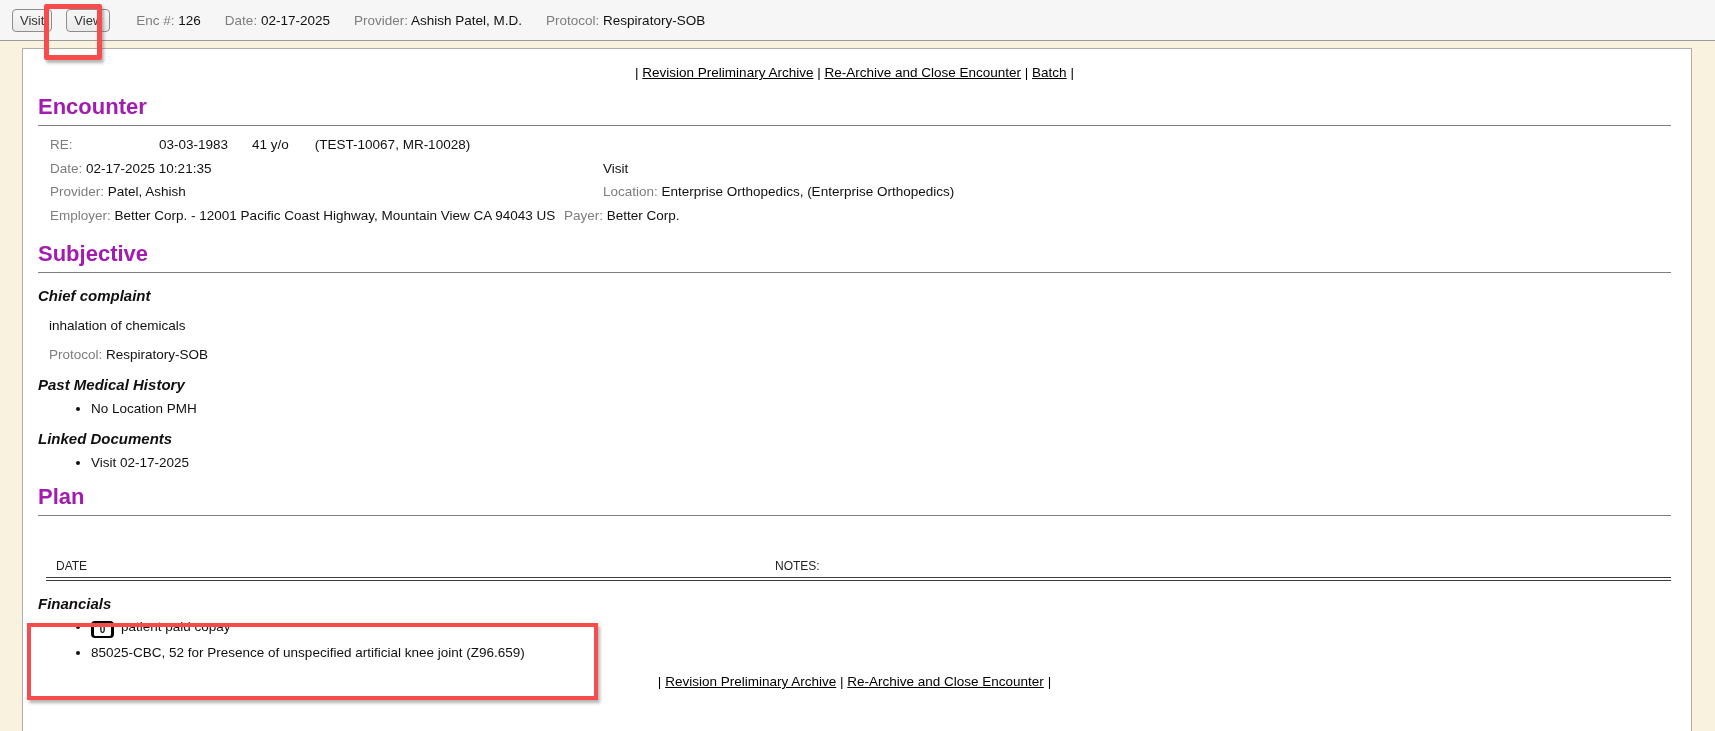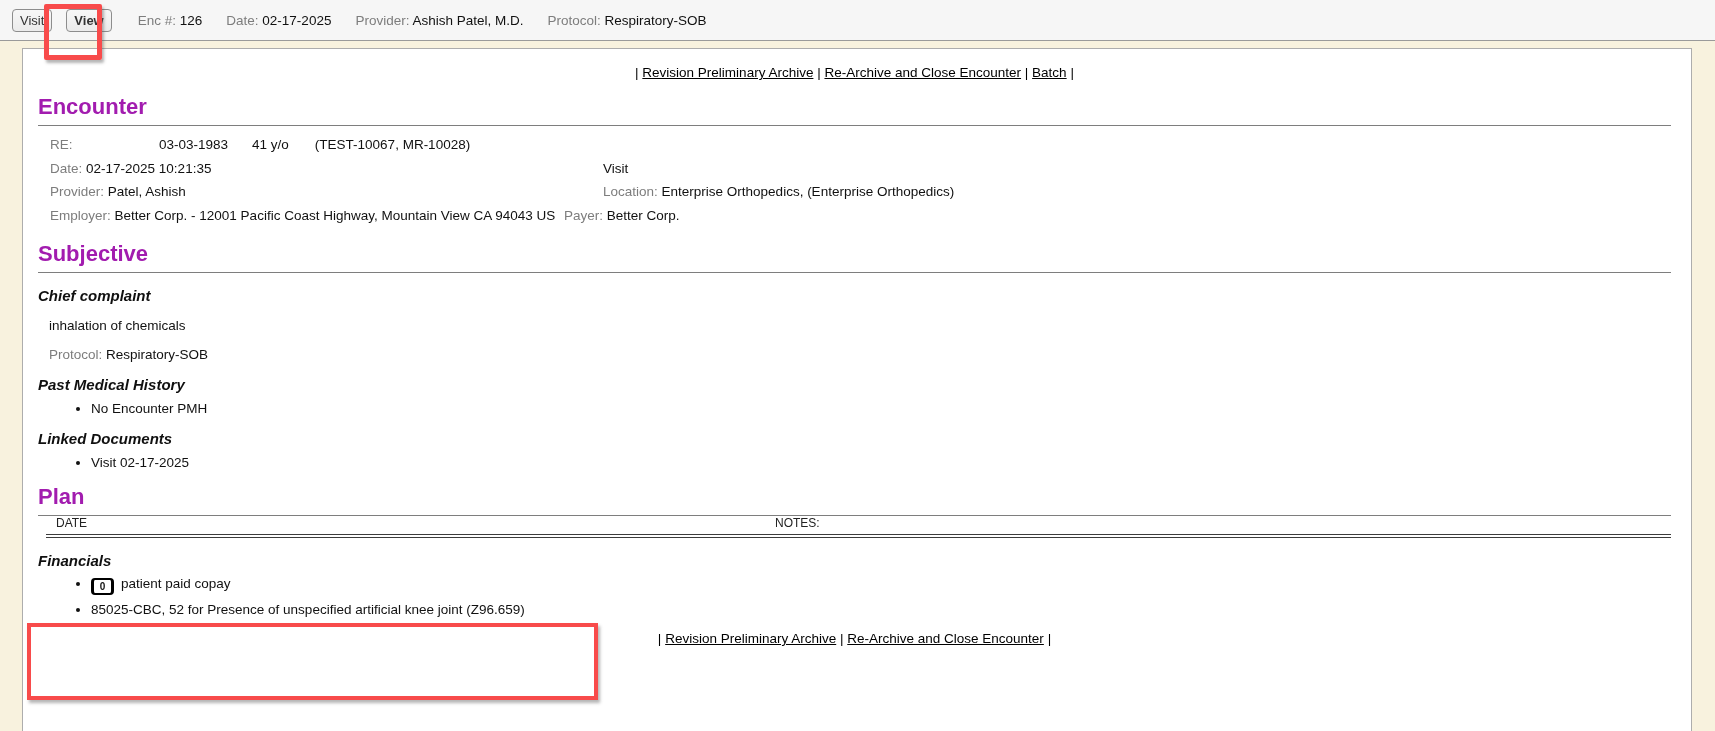--- a/index.html
+++ b/index.html
@@ -14,21 +14,21 @@
   
   .topbar {
     height:40px; background:#f6f6f6; border-bottom:1px solid #9a9a9a;
     display:flex; align-items:center; font-size:13.5px; white-space:nowrap;
   }
   .tab-btn {
     display:inline-block; padding:3px 7px; border:1px solid #8d8d8d; border-radius:4px;
     background:linear-gradient(#f7f7f7,#ebebeb); color:#333; font-size:13px; cursor:default;
   }
   .btn-visit { margin-left:12px; }
-  .btn-view  { margin-left:14px;font-weight:bold; }
+  .btn-view  { margin-left:14px; }
   .tb-field  { margin-left:24px;text-align:center; }
   .tb-field:first-of-type { margin-left:26px; }
   .lbl { color:#7d7d7d; }
   .val { color:#111; }
 
   
   .page {
     position:absolute; left:22px; top:48px; width:1670px; height:683px;
     box-sizing:border-box; background:#fff;
     border:1px solid #adadad; border-bottom:none;
@@ -47,21 +47,21 @@
   .re-dob { margin-right:24px; }
   .re-age { margin-right:26px; }
   .right-col { position:absolute; left:553px; top:0; }
   .payer-wrap { margin-left:5px; }
 
   h3.sub { font-size:15px; font-weight:700; margin:14px 0 0; color:#101010;font-style:italic; }
   .indent { margin-top:14px; padding-left:11px; }
   ul.blt { margin:8px 0 0; padding-left:53px; }
   ul.blt li { margin-bottom:5px; }
 
-  .plan-header { position:relative; font-size:12px; color:#222; padding-left:18px; height:15px; }
+  .plan-header { margin-top:43px; position:relative; font-size:12px; color:#222; padding-left:18px; height:15px; }
   .notes-col { position:absolute; left:737px; top:0; }
   .dbl { height:2px; border-top:1px solid #3c3c3c; border-bottom:1px solid #3c3c3c; margin:3px 0 0 8px; }
 
   .fin-h3 { margin-top:20px; }
   ul.fin { margin:7px 0 0; padding-left:53px; }
   ul.fin li { margin-bottom:7px; }
   .money-icon {
     display:inline-block; min-width:13px; padding:0 2px; height:13px; line-height:13px;
     border:2px solid #000; border-left-width:3px; border-right-width:3px; border-radius:4px;
     font-size:10px; font-weight:700; text-align:center; vertical-align:-2px;
@@ -145,21 +145,21 @@
 
   <h3 class="sub">Chief complaint</h3>
   <div class="indent">inhalation of chemicals</div>
   <div class="indent">
     <span class="lbl">Protocol:</span>
     <span>Respiratory-SOB</span>
   </div>
 
   <h3 class="sub">Past Medical History</h3>
   <ul class="blt">
-    <li>No Encounter PMH</li>
+    <li>No Location PMH</li>
   </ul>
 
   <h3 class="sub">Linked Documents</h3>
   <ul class="blt">
     <li>Visit 02-17-2025</li>
   </ul>
 
   <h2 class="sec">Plan</h2>
   <div class="rule"></div>
 

